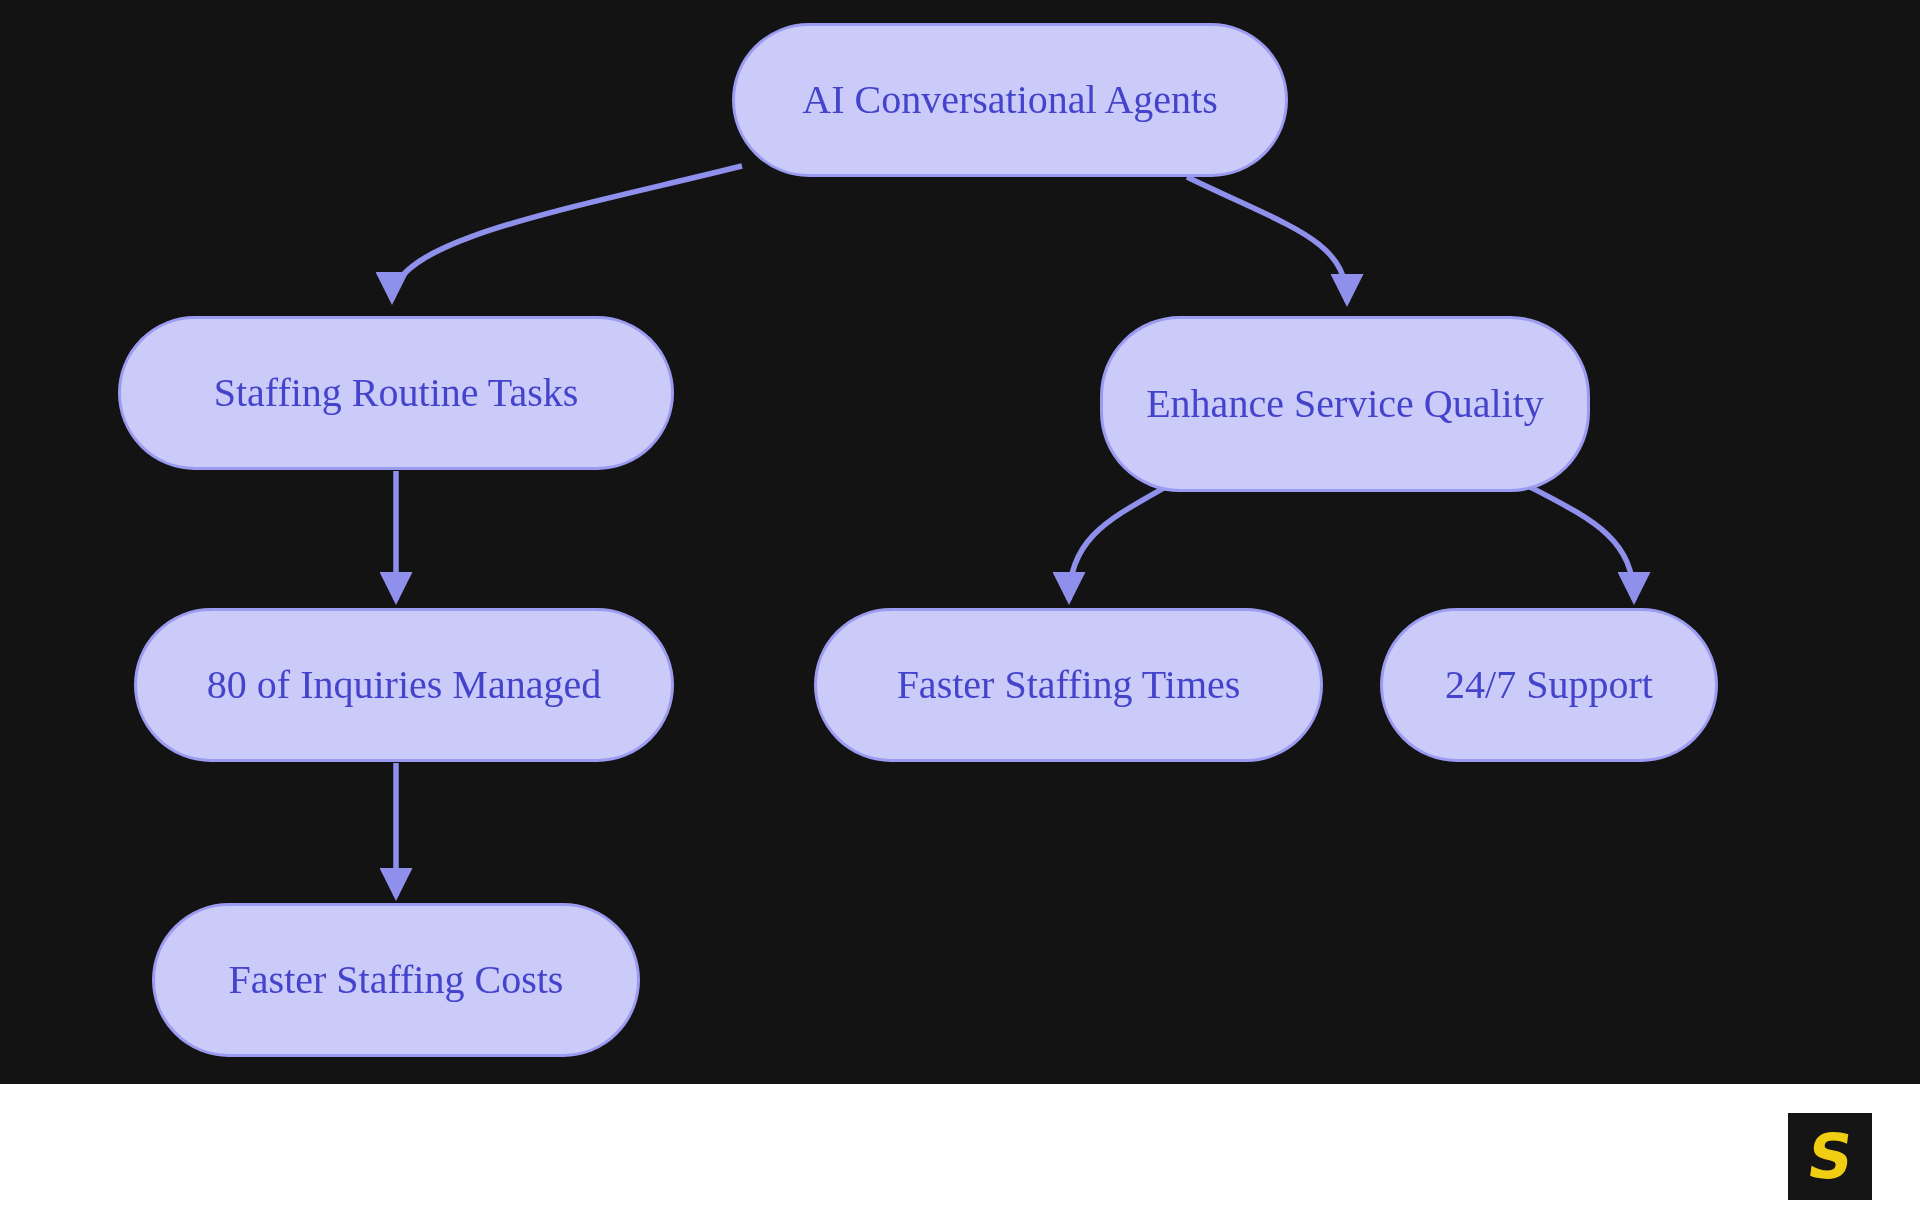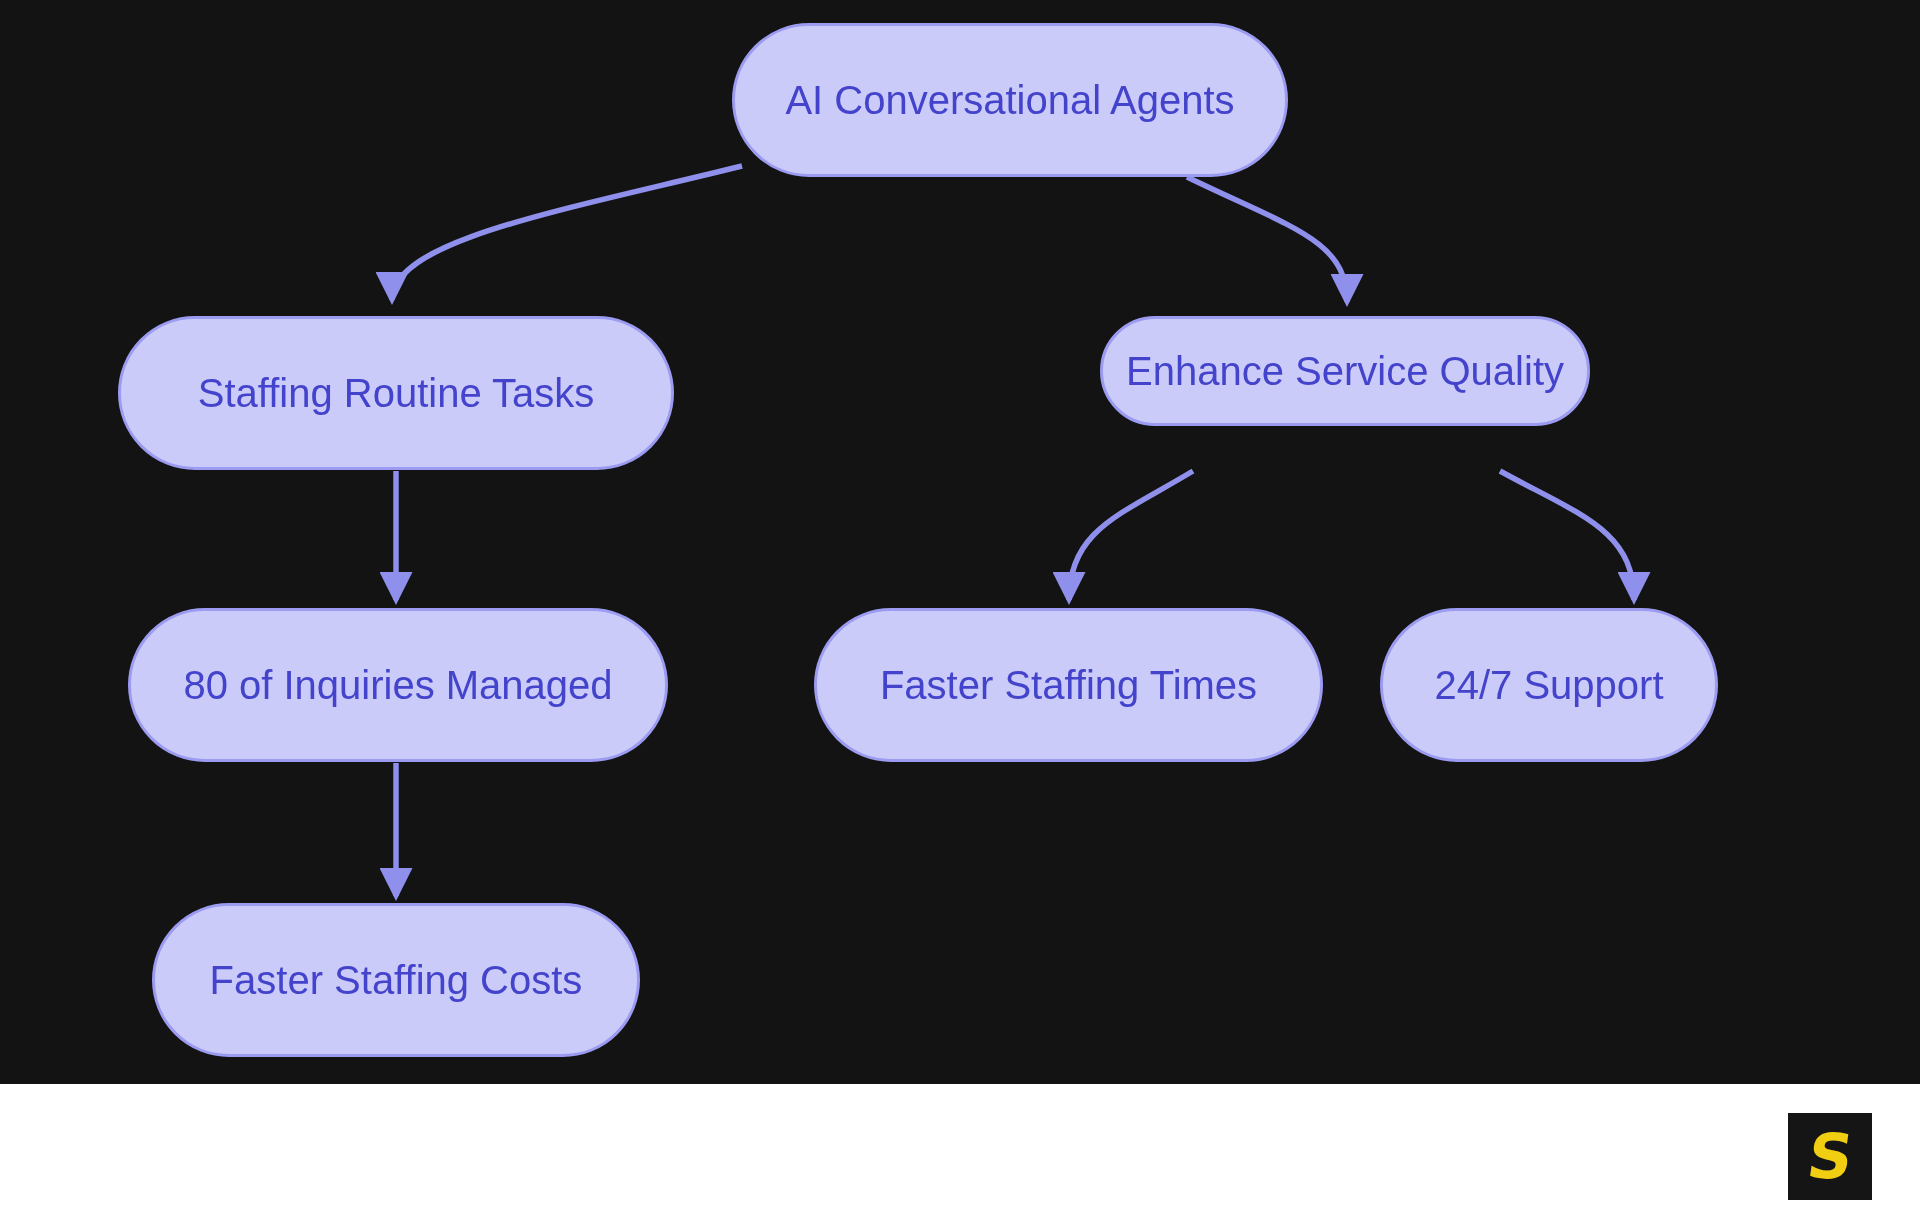--- a/index.html
+++ b/index.html
@@ -37,25 +37,26 @@
     border: 3px solid var(--node-border, #9B9BF2);
     border-radius: 80px;
     display: flex;
     align-items: center;
     justify-content: center;
     color: var(--node-text, #4343CC);
     font-size: 40px;
     line-height: 1;
     white-space: nowrap;
     text-align: center;
+    font-family: Liberation Serif, serif;
   }
   .node-root      { left: 732px;  top: 23px;  width: 556px; height: 154px; }
   .node-automate  { left: 118px;  top: 316px; width: 556px; height: 154px; }
-  .node-enhance   { left: 1100px; top: 316px; width: 490px; height: 110px; }
-  .node-inquiries { left: 128px;  top: 608px; width: 540px; height: 154px; }
+  .node-enhance   { left: 1100px; top: 316px; width: 490px; height: 176px; }
+  .node-inquiries { left: 134px;  top: 608px; width: 540px; height: 154px; }
   .node-faster    { left: 814px;  top: 608px; width: 509px; height: 154px; }
   .node-support   { left: 1380px; top: 608px; width: 338px; height: 154px; }
   .node-costs     { left: 152px;  top: 903px; width: 488px; height: 154px; }
   .footer {
     position: absolute;
     left: 0;
     top: 1084px;
     width: 1920px;
     height: 131px;
     background: var(--footer-background, #FFFFFF);

